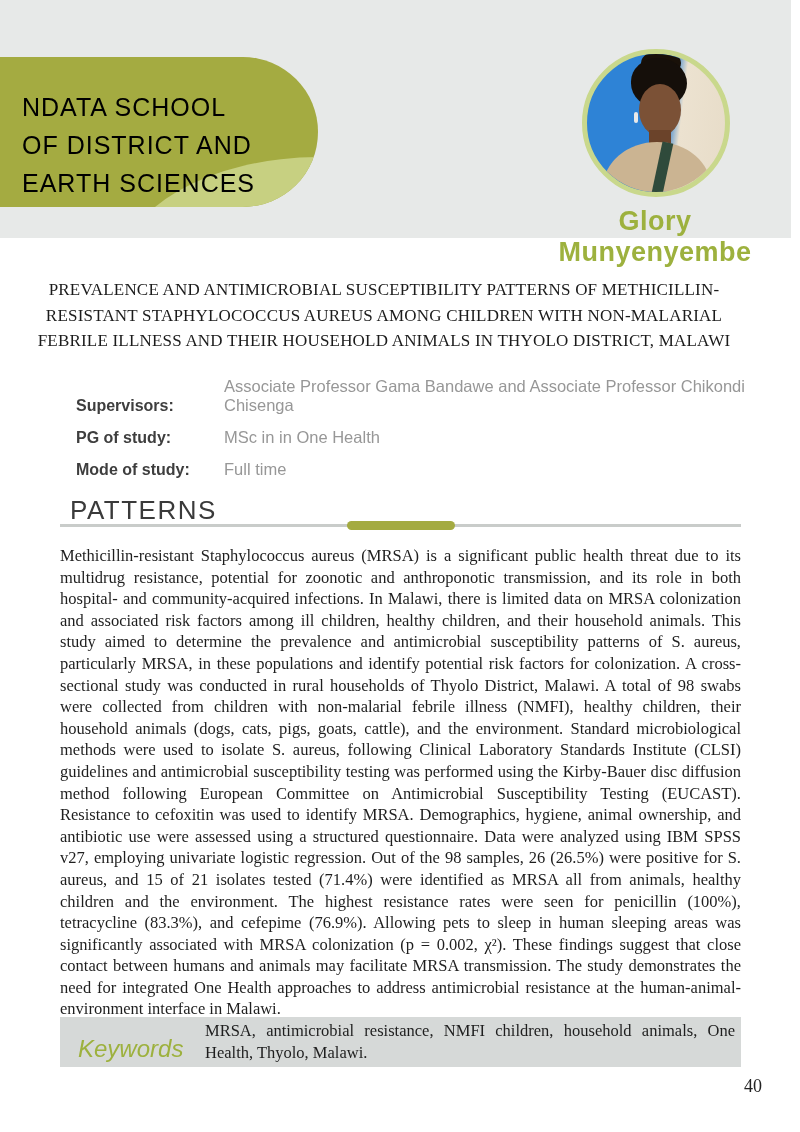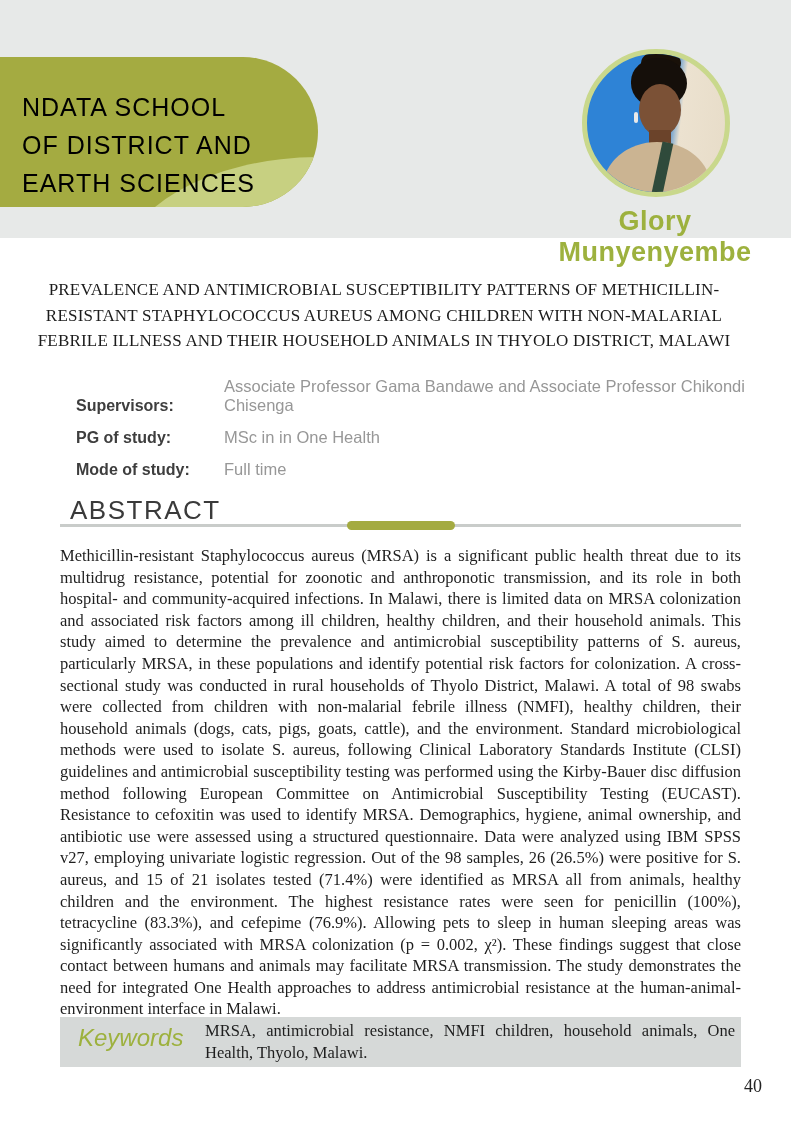--- a/index.html
+++ b/index.html
@@ -119,20 +119,21 @@
     color: var(--text-dark, #1e1e1e);
   }
 
   
   .keywords-box {
     position: absolute; left: 60px; top: 1017px; width: 681px;
     background: var(--keywords-gray, #d6d9d8);
     display: flex;
     padding: 3px 0 4px 0;
     box-sizing: border-box;
+    align-items: flex-end;
   }
   .keywords-label {
     flex: 0 0 145px;
     padding-left: 18px;
     box-sizing: border-box;
     font-family: "Liberation Sans", sans-serif;
     font-style: italic;
     font-size: 24px;
     padding-top: 4px;
     color: var(--name-green, #a3b33f);
@@ -193,21 +194,21 @@
   <div class="detail-row">
     <div class="detail-label">PG of study:</div>
     <div class="detail-value">MSc in in One Health</div>
   </div>
   <div class="detail-row">
     <div class="detail-label">Mode of study:</div>
     <div class="detail-value">Full time</div>
   </div>
 </div>
 
-<div class="abstract-heading">ABSTRACT</div>
+<div class="abstract-heading">PATTERNS</div>
 <div class="abstract-divider">
   <div class="divider-accent-pill"></div>
 </div>
 <div class="abstract-body">Methicillin-resistant Staphylococcus aureus (MRSA) is a significant public health threat due to its multidrug resistance, potential for zoonotic and anthroponotic transmission, and its role in both hospital- and community-acquired infections. In Malawi, there is limited data on MRSA colonization and associated risk factors among ill children, healthy children, and their household animals. This study aimed to determine the prevalence and antimicrobial susceptibility patterns of S. aureus, particularly MRSA, in these populations and identify potential risk factors for colonization. A cross-sectional study was conducted in rural households of Thyolo District, Malawi. A total of 98 swabs were collected from children with non-malarial febrile illness (NMFI), healthy children, their household animals (dogs, cats, pigs, goats, cattle), and the environment. Standard microbiological methods were used to isolate S. aureus, following Clinical Laboratory Standards Institute (CLSI) guidelines and antimicrobial susceptibility testing was performed using the Kirby-Bauer disc diffusion method following European Committee on Antimicrobial Susceptibility Testing (EUCAST). Resistance to cefoxitin was used to identify MRSA. Demographics, hygiene, animal ownership, and antibiotic use were assessed using a structured questionnaire. Data were analyzed using IBM SPSS v27, employing univariate logistic regression. Out of the 98 samples, 26 (26.5%) were positive for S. aureus, and 15 of 21 isolates tested (71.4%) were identified as MRSA all from animals, healthy children and the environment. The highest resistance rates were seen for penicillin (100%), tetracycline (83.3%), and cefepime (76.9%). Allowing pets to sleep in human sleeping areas was significantly associated with MRSA colonization (p = 0.002, χ²). These findings suggest that close contact between humans and animals may facilitate MRSA transmission. The study demonstrates the need for integrated One Health approaches to address antimicrobial resistance at the human-animal-environment interface in Malawi.</div>
 
 <div class="keywords-box">
   <div class="keywords-label">Keywords</div>
   <div class="keywords-text">MRSA, antimicrobial resistance, NMFI children, household animals, One Health, Thyolo, Malawi.</div>
 </div>
 

